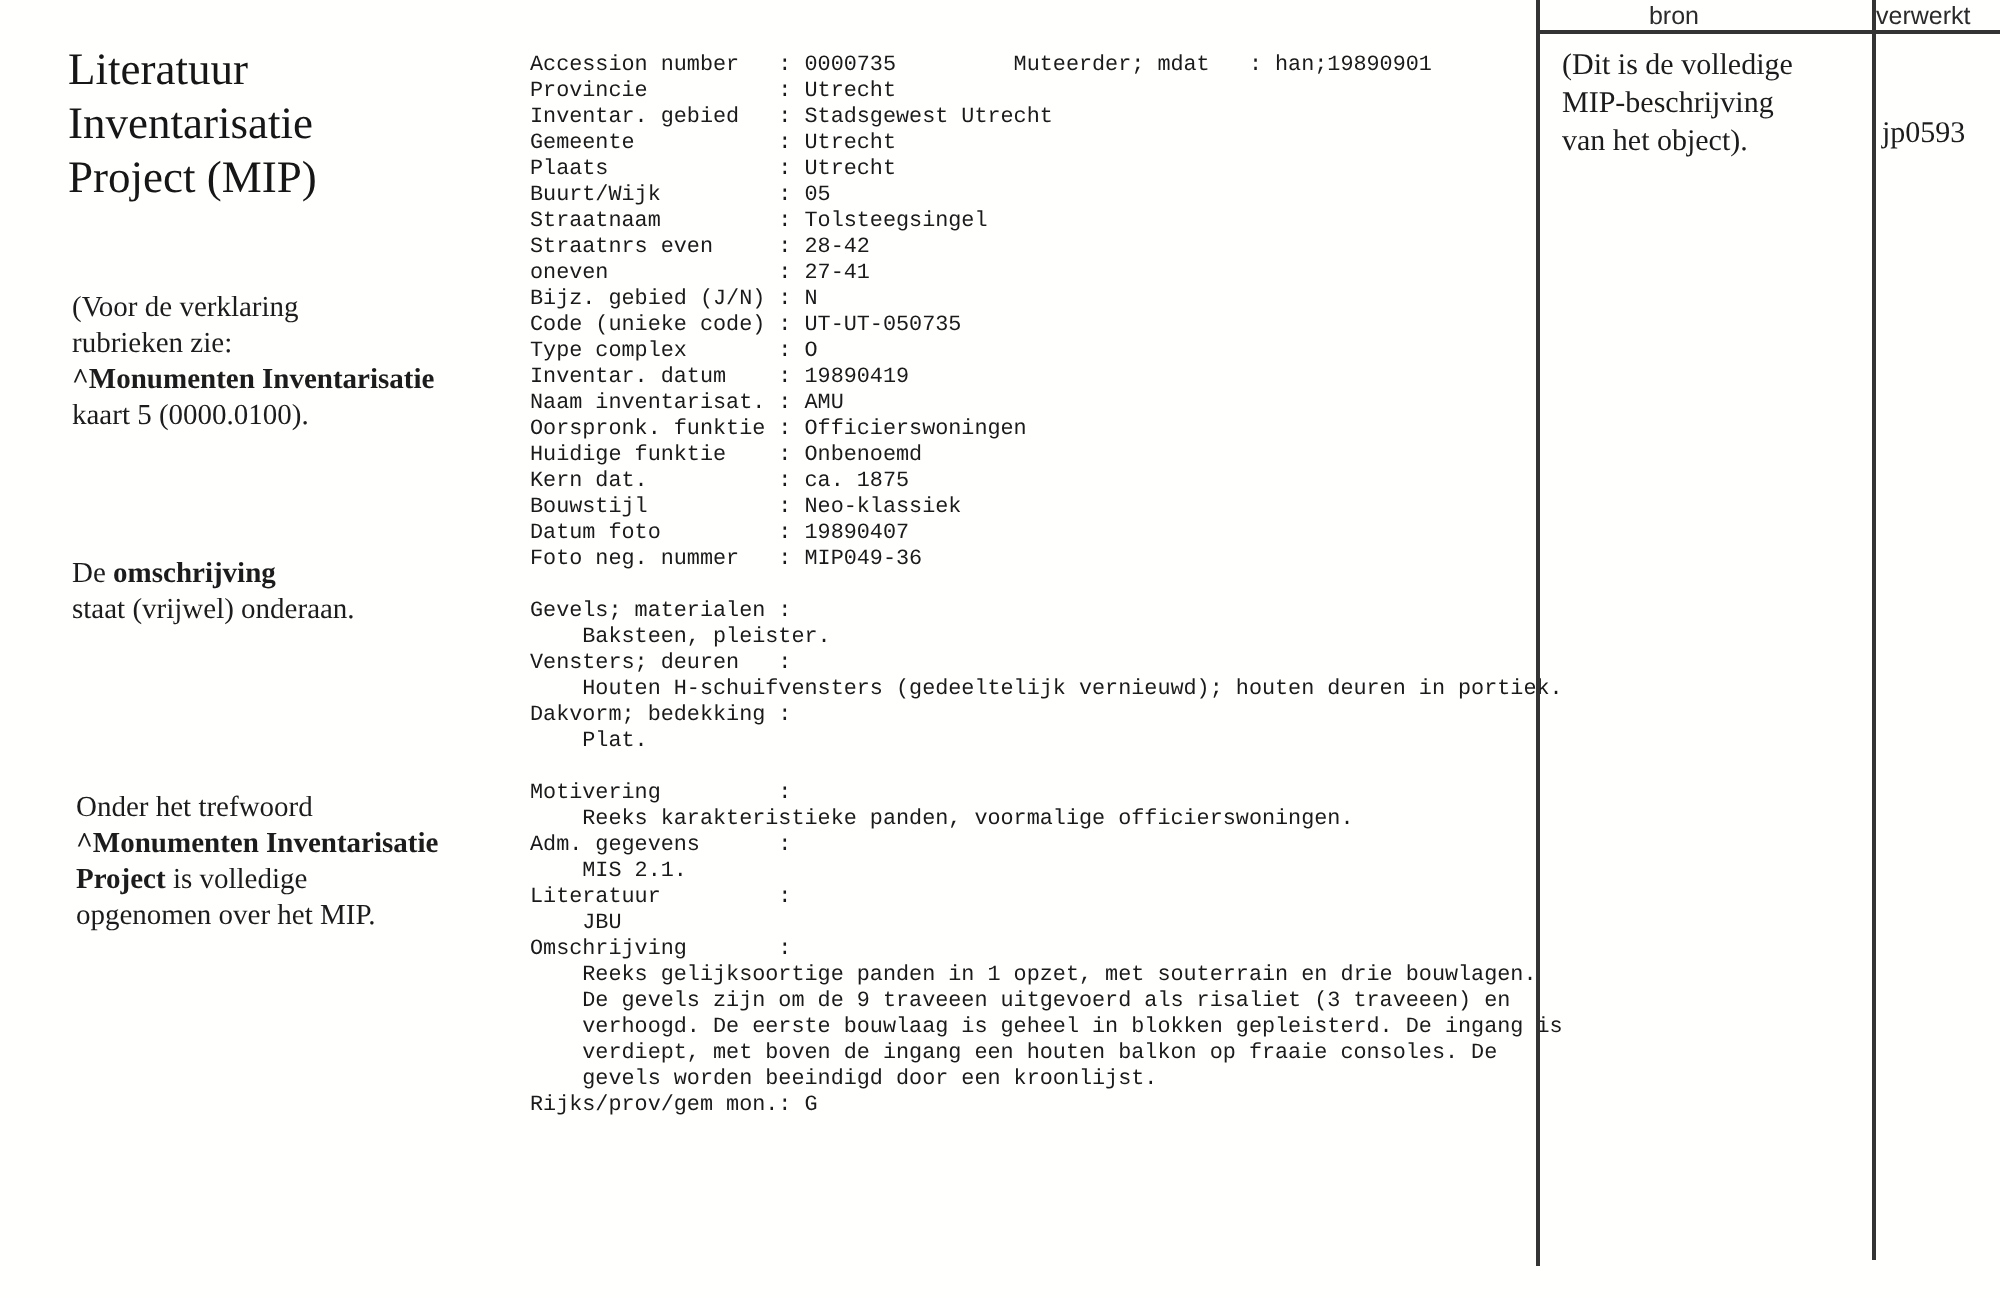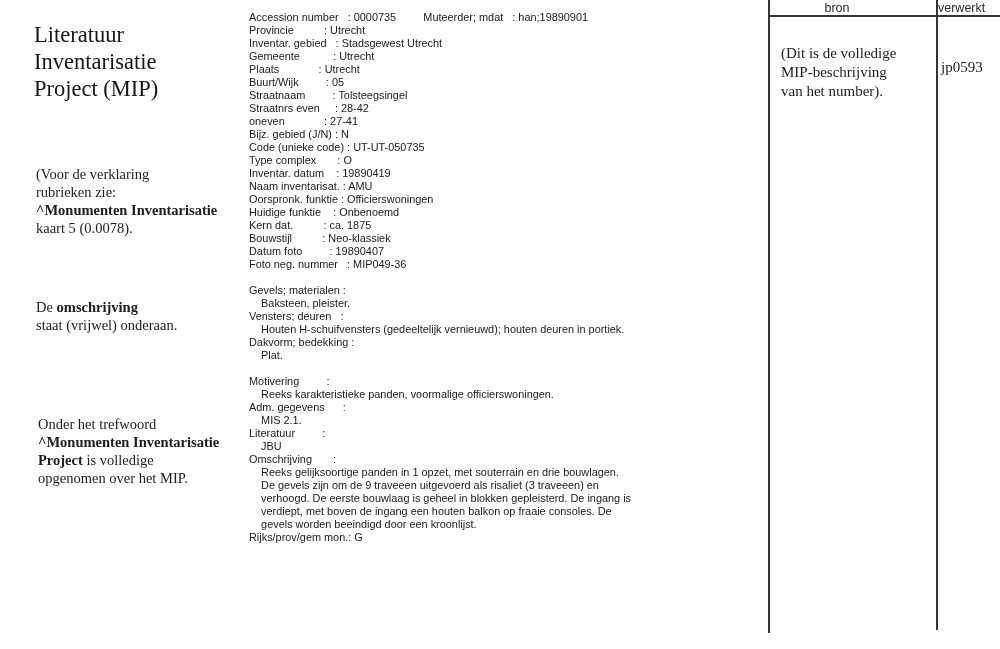--- a/index.html
+++ b/index.html
@@ -1,26 +1,26 @@
 <!DOCTYPE html>
 <html><head>
 <meta charset="utf-8">
 <style>
   html,body{margin:0;padding:0;background:#ffffff;}
   .page{position:relative;width:1000px;height:649px;background:#fffffe;overflow:hidden;
         font-family:"Liberation Serif",serif;color:#1f1f1f;}
   .abs{position:absolute;}
   .title{left:34px;top:21px;width:182px;font-size:22.5px;line-height:27px;color:#161616;}
-  .note{font-size:14.5px;line-height:18px;color:#1c1c1c;margin-top:20px;}
+  .note{font-size:14.5px;line-height:18px;color:#1c1c1c;}
   .note .rl{white-space:nowrap;}
   .bold{font-weight:bold;}
   #note1{left:36px;top:145px;}
   #note2{left:36px;top:278px;}
   #note3{left:38px;top:395px;}
-  #typewriter{left:249px;top:11px;margin:0;font-family:Liberation Sans, sans-serif;
+  #typewriter{left:249px;top:11px;margin:16px;font-family:Liberation Mono, monospace;
               font-size:10.9px;line-height:13px;color:#1a1a1a;white-space:pre;}
   .vline{width:2px;background:#343434;top:0;}
   #vline-bron{left:768px;height:633px;}
   #vline-verwerkt{left:936px;height:630px;}
   #header-rule{left:768px;top:15px;width:232px;height:2px;background:#343434;}
   .colhead{top:1px;font-family:"Liberation Sans",sans-serif;font-size:12.5px;
            text-align:center;color:#2a2a2a;}
   #bron-head{left:754px;width:166px;}
   #verwerkt-head{left:938px;width:41px;}
   #bron-note{left:781px;top:24px;font-size:15px;line-height:19px;}
@@ -29,21 +29,21 @@
 </head>
 <body>
 
 <div class="page">
 
   <div class="abs title">Literatuur Inventarisatie Project (MIP)</div>
   <div class="abs note" id="note1">
       <div class="rl"><span>(Voor de verklaring</span></div>
       <div class="rl"><span>rubrieken zie:</span></div>
       <div class="rl"><span class="bold">^Monumenten Inventarisatie</span></div>
-      <div class="rl"><span>kaart 5 (0.0078).</span></div>
+      <div class="rl"><span>kaart 5 (0000.0100).</span></div>
     </div>
   <div class="abs note" id="note2">
       <div class="rl"><span>De </span><span class="bold">omschrijving</span></div>
       <div class="rl"><span>staat (vrijwel) onderaan.</span></div>
     </div>
   <div class="abs note" id="note3">
       <div class="rl"><span>Onder het trefwoord</span></div>
       <div class="rl"><span class="bold">^Monumenten Inventarisatie</span></div>
       <div class="rl"><span class="bold">Project</span><span> is volledige</span></div>
       <div class="rl"><span>opgenomen over het MIP.</span></div>
@@ -92,17 +92,17 @@
 Rijks/prov/gem mon.: G</pre>
 
   <div class="abs vline" id="vline-bron"></div>
   <div class="abs vline" id="vline-verwerkt"></div>
   <div class="abs" id="header-rule"></div>
   <div class="abs colhead" id="bron-head">bron</div>
   <div class="abs colhead" id="verwerkt-head">verwerkt</div>
   <div class="abs note" id="bron-note">
       <div class="rl"><span>(Dit is de volledige</span></div>
       <div class="rl"><span>MIP-beschrijving</span></div>
-      <div class="rl"><span>van het number).</span></div>
+      <div class="rl"><span>van het object).</span></div>
     </div>
   <div class="abs" id="jp-code">jp0593</div>
 
 </div>
 
 </body></html>

